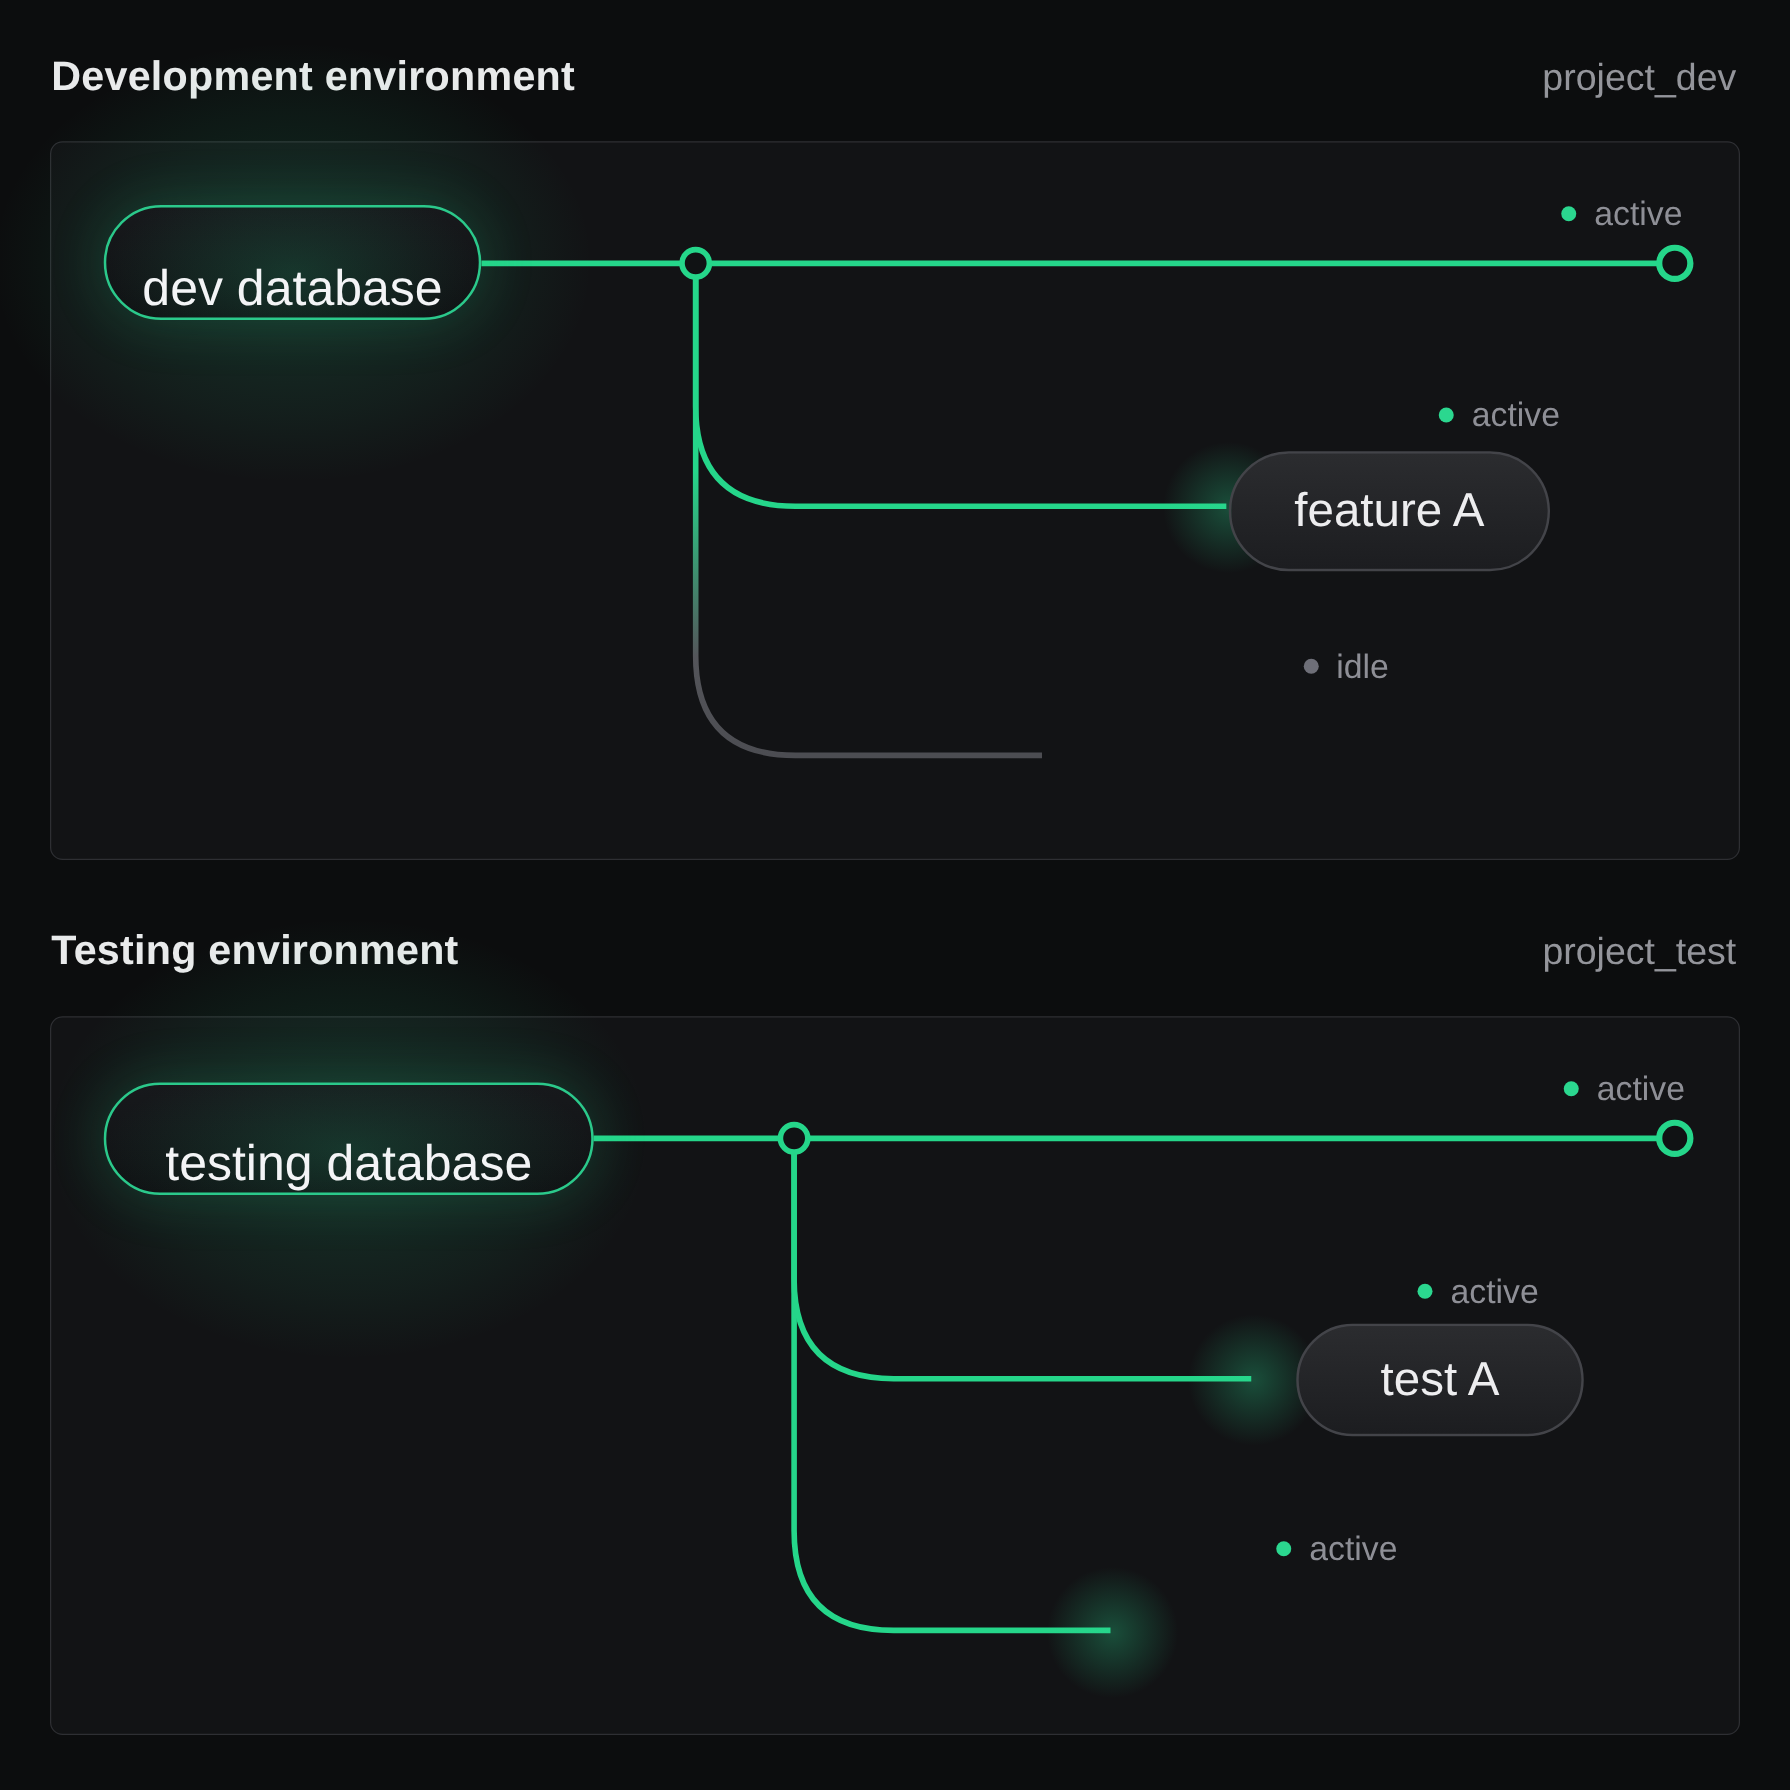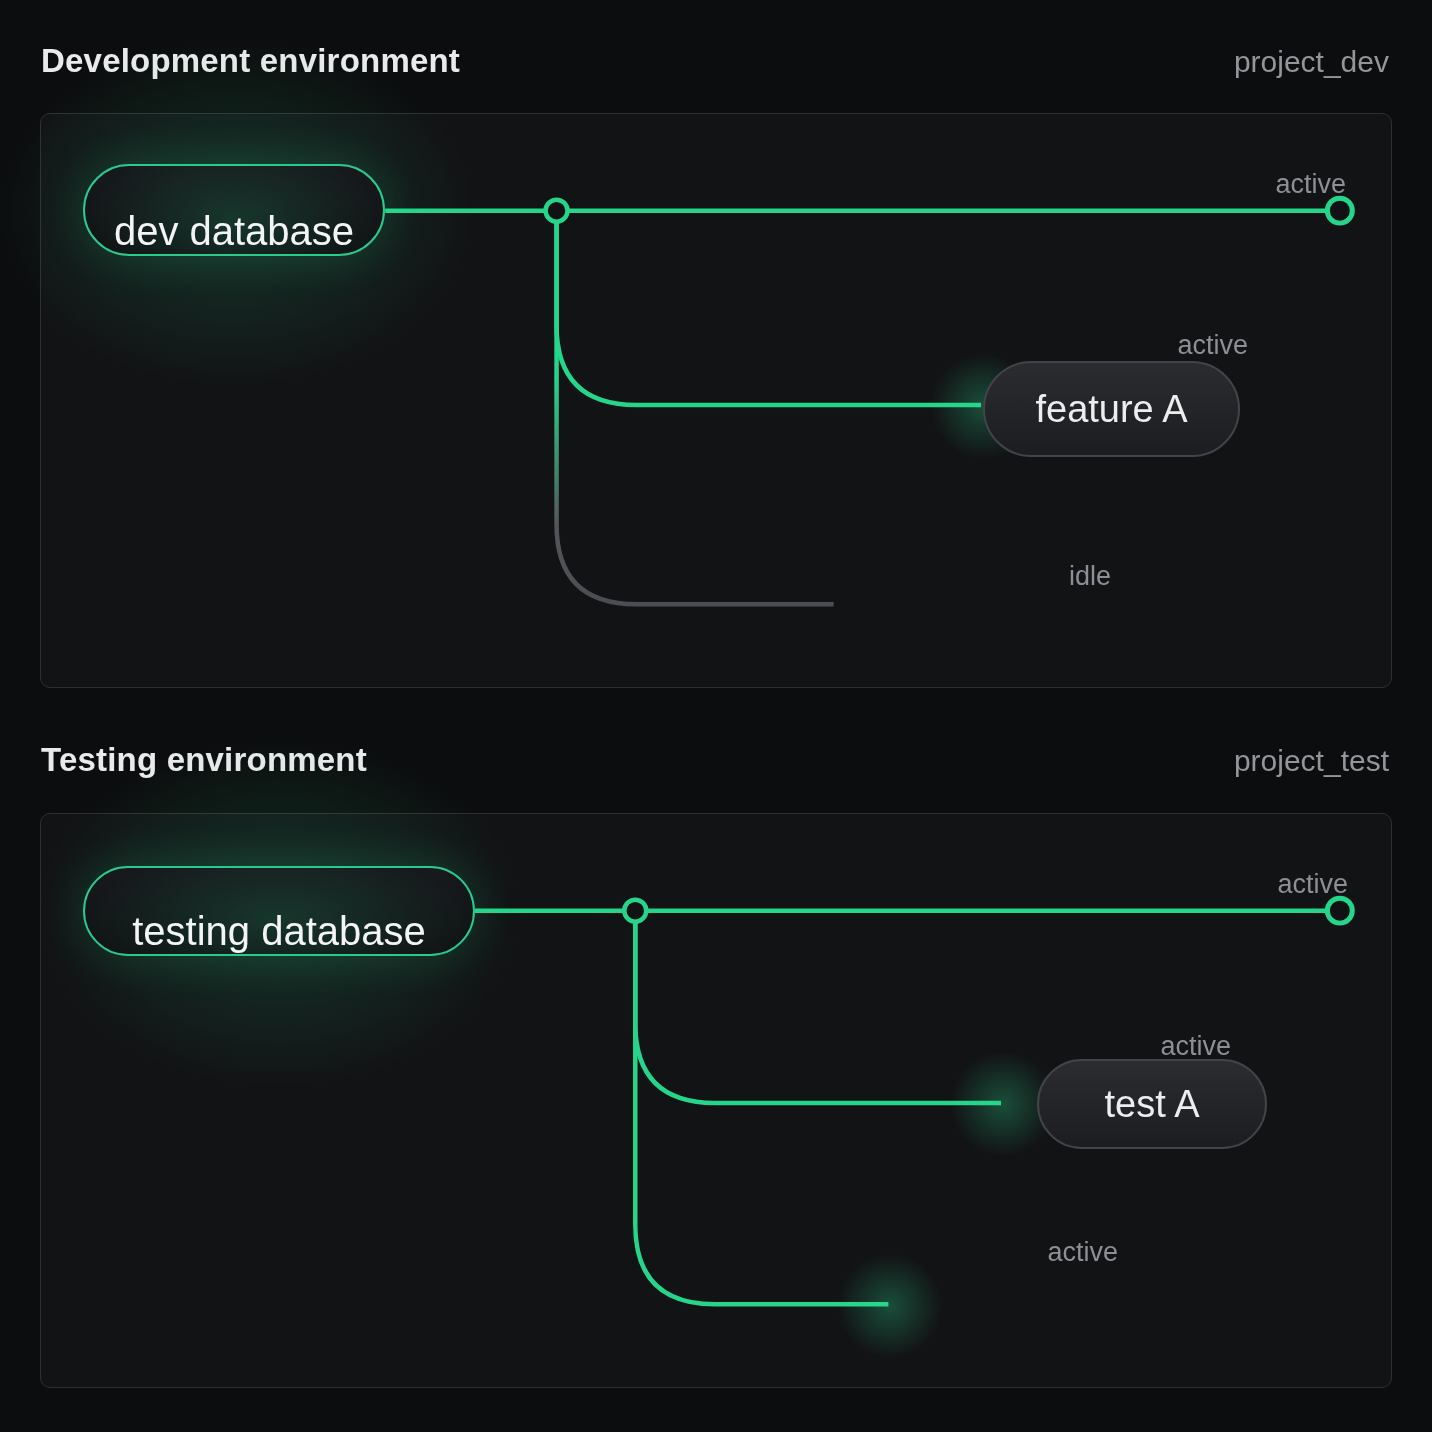--- a/index.html
+++ b/index.html
@@ -49,21 +49,21 @@
     border:2px solid #434449;
     color:#ededef; font-size:38px;
   }
   .branch-pill.muted {
     background:linear-gradient(180deg,#242528,#191a1d);
     border-color:#38393e;
     color:#95969c;
   }
   .status {
     position:absolute; display:flex; align-items:center; gap:14px; height:32px;
-    font-size:27px; color:#8e8f96;flex-direction:column;
+    font-size:27px; color:#8e8f96;
   }
   .dot { width:12px; height:12px; border-radius:50%; background:#6e6f78; }
   .dot.active { background:#2bd78f; }
   .dot.idle { background:#6e6f78; }
 </style>
 </head>
 <body>
 
 <div class="section-header" style="top:42px;">
   <div class="section-title">Development environment</div>
@@ -101,21 +101,21 @@
 
 
   <div class="status" style="right:45px; top:41px;">
     <span class="dot active"></span>
     <span>active</span>
   </div>
   <div class="status" style="right:143px; top:202px;">
     <span class="dot active"></span>
     <span>active</span>
   </div>
-  <div class="status" style="right:280px; top:403px;margin-top:30px;">
+  <div class="status" style="right:280px; top:403px;">
     <span class="dot idle"></span>
     <span>idle</span>
   </div>
 </div>
 
 <div class="section-header" style="top:741px;">
   <div class="section-title">Testing environment</div>
   <div class="project-label">project_test</div>
 </div>
 

